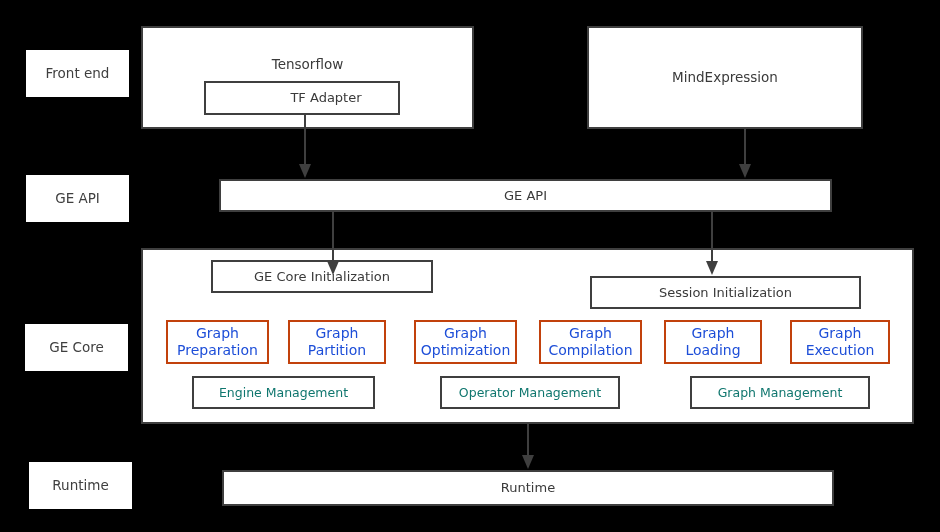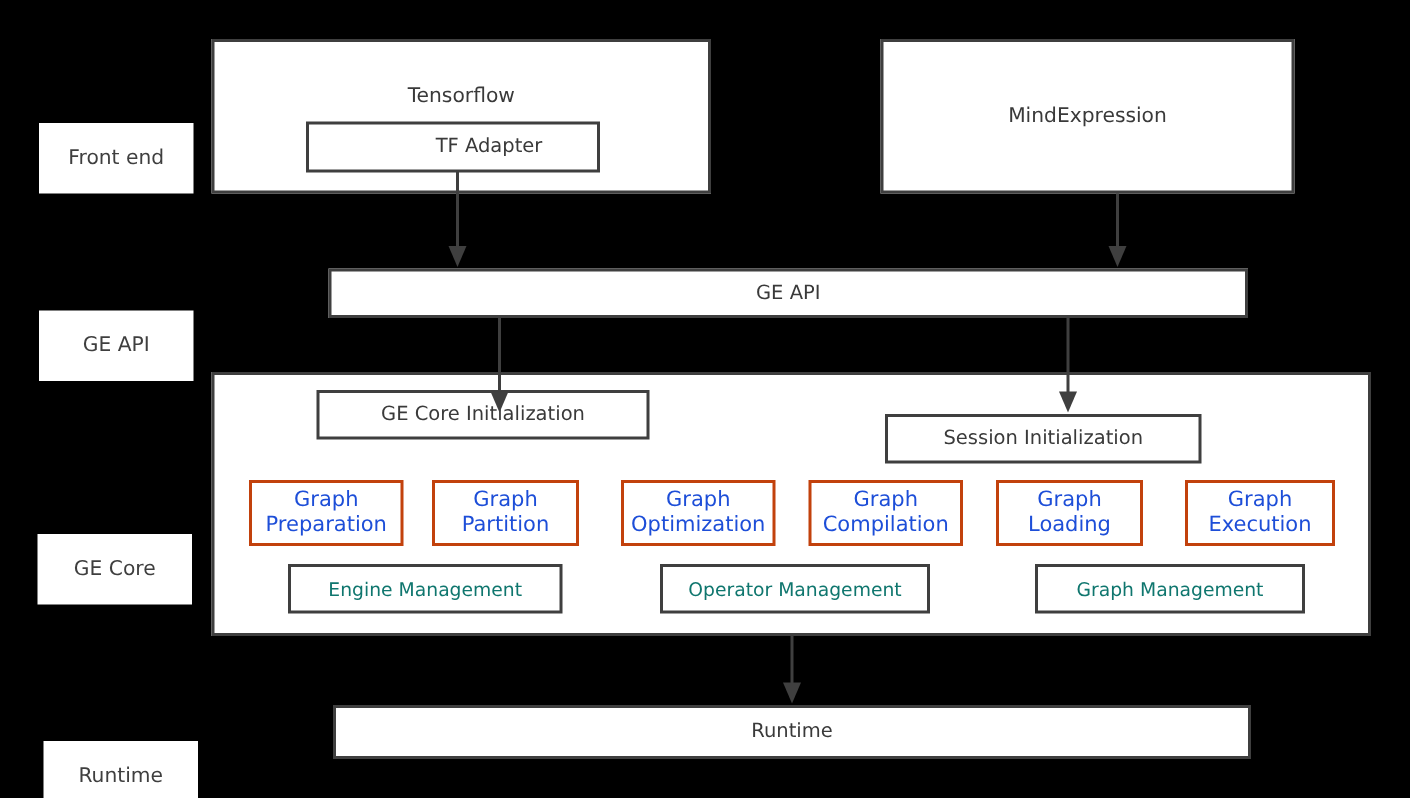--- a/index.html
+++ b/index.html
@@ -28,21 +28,20 @@
     justify-content: center;
     text-align: center;
     line-height: 1.22;
     box-sizing: border-box;
     white-space: pre-line;
   }
   .label-box {
     border: none;
     font-size: 13.5px;
     color: #3f3f3f;
-    margin-top: 32px;
   }
   .outer-box {
     border: 2px solid #3f3f3f;
     font-size: 13.5px;
     color: #3a3a3a;
   }
   .outer-box.top-aligned {
     align-items: flex-start;
     padding-top: 28px;
   }
@@ -95,21 +94,21 @@
   <div class="box inner-box" style="left:204px; top:81px; width:196px; height:34px;padding-left:48px;">TF Adapter</div>
 
   <div class="box outer-box" style="left:587px; top:26px; width:276px; height:103px;">MindExpression</div>
 
   <div class="box bar-box" style="left:219px; top:179px; width:613px; height:33px;">GE API</div>
 
   <div class="box outer-box" style="left:141px; top:248px; width:773px; height:176px;"></div>
 
   <div class="box inner-box" style="left:211px; top:260px; width:222px; height:33px;">GE Core Initialization</div>
 
-  <div class="box inner-box" style="left:590px; top:276px; width:211px; height:33px;">Session Initialization</div>
+  <div class="box inner-box" style="left:590px; top:276px; width:271px; height:33px;">Session Initialization</div>
 
   <div class="box sub-box" style="left:166px; top:320px; width:103px; height:44px;">Graph
 Preparation</div>
 
   <div class="box sub-box" style="left:288px; top:320px; width:98px; height:44px;">Graph
 Partition</div>
 
   <div class="box sub-box" style="left:414px; top:320px; width:103px; height:44px;">Graph
 Optimization</div>
 

